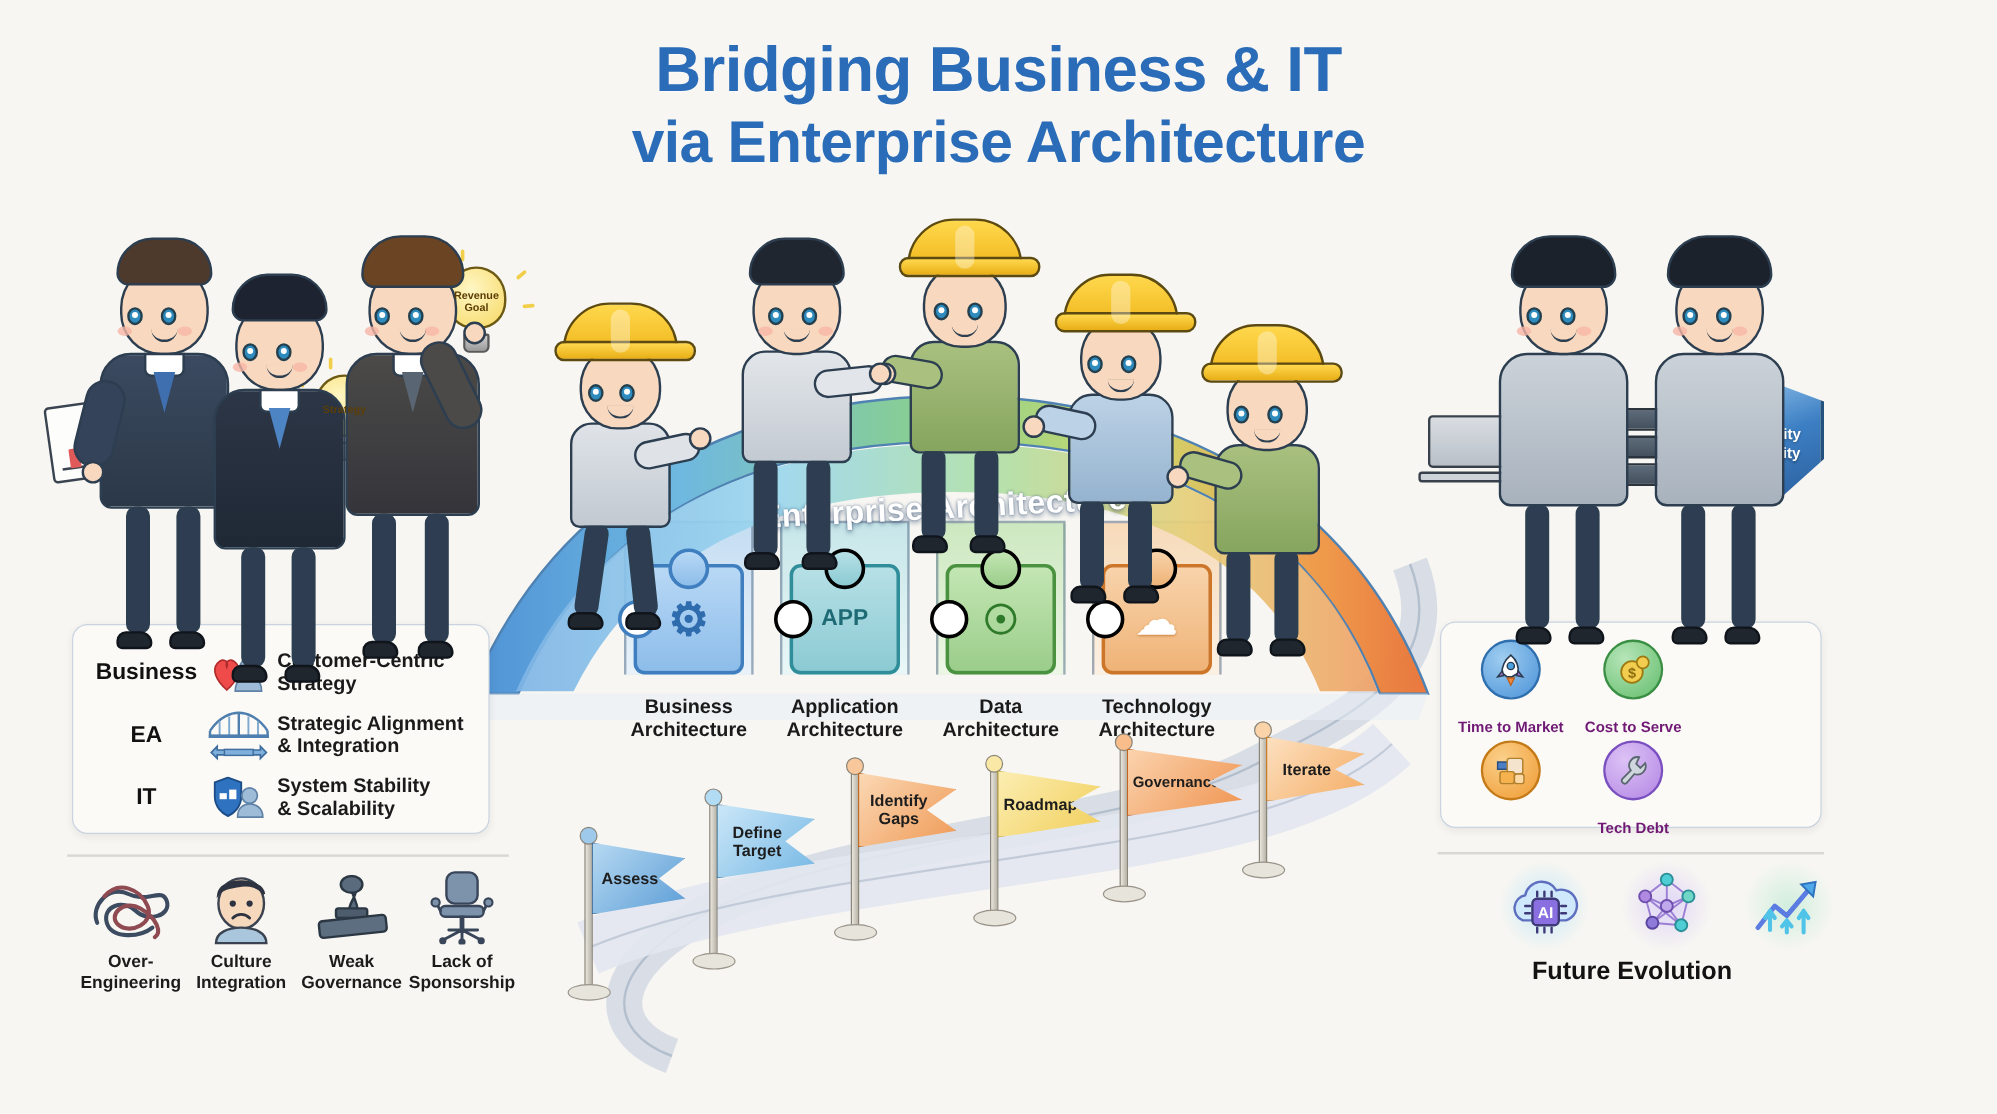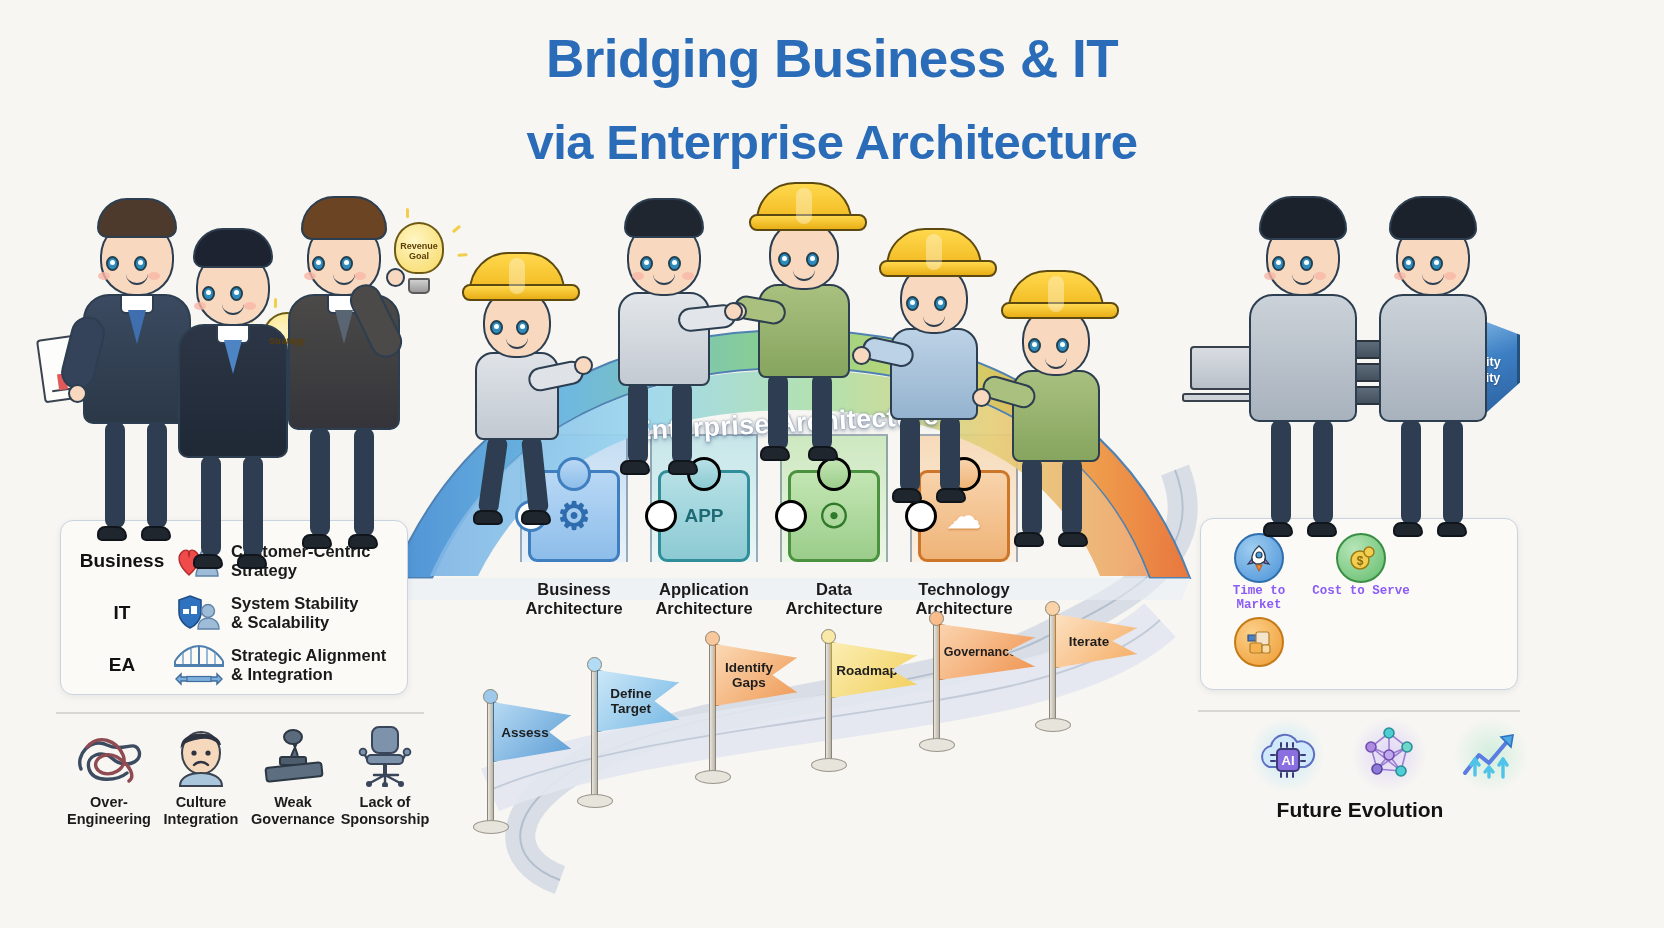--- a/index.html
+++ b/index.html
@@ -15,21 +15,21 @@
   
   .title-block {
     position: absolute; top: 28px; left: 0; width: 100%;
     text-align: center;
     color: #2b6cb8;
     font-weight: 800;
     letter-spacing: -0.5px;
     text-shadow: 0 1px 0 rgba(255,255,255,.6);
   }
   .title-l1 { font-size: 53px; line-height: 62px; }
-  .title-l2 { font-size: 49px; line-height: 58px; margin-top: 23px; }
+  .title-l2 { font-size: 49px; line-height: 58px; }
 
   
   .person { position: absolute; }
   .p-head {
     position: absolute; left: 50%; transform: translateX(-50%);
     width: 74px; height: 76px; border-radius: 48% 48% 46% 46%;
     background: #f8d9bf; border: 2.5px solid #2c3e50;
     z-index: 3;
   }
   .p-hair {
@@ -195,21 +195,21 @@
     position:absolute; left:1200px; top:518px; width:318px; height:172px;
     background:#fbfaf7; border:1.6px solid #c9d4e0; border-radius:13px;
     box-shadow: 0 2px 7px rgba(0,0,0,.07);
   }
   .kpi { position:absolute; width:104px; text-align:center; }
   .kpi-circle {
     width:50px;height:50px;border-radius:50%;margin:0 auto;
     border:2.5px solid; display:flex;align-items:center;justify-content:center;
     font-size:20px;
   }
-  .kpi-lbl { margin-top:1px; font-size:12.5px; font-weight:700; color:#8b5cf6; line-height:14px;font-family:Liberation Mono, monospace; }
+  .kpi-lbl { margin-top:16px; font-size:12.5px; font-weight:700; color:#701a75; line-height:14px; }
   .kpi-target {
     width:74px;height:74px;border-radius:50%;margin:0 auto;
     background: radial-gradient(circle at 35% 30%, #7fe3e0, #33bfc0);
     border:2.5px solid #1d9b9c;
     display:flex;flex-direction:column;align-items:center;justify-content:center;
     font-size:13px;font-weight:800;color:#0d2b2b;line-height:14px;
   }
   .kpi-target small { font-size:11px; color:#0e6e6e; font-weight:700; }
 
   
@@ -387,21 +387,21 @@
     <div class="p-arm" style="left:86px; top:86px; width:32px;height:78px;border-radius:18px; background:#4b4a48; transform:rotate(-26deg);"></div>
     <div class="p-hand" style="left:112px; top:72px;"></div>
     <div class="p-legs" style="top:232px; width:100px; height:140px;">
       <div class="p-leg" style="left:16px; top:0; height:108px; border-radius:8px;"></div>
       <div class="p-leg" style="left:60px; top:0; height:108px; border-radius:8px;"></div>
       <div class="p-shoe" style="left:8px; top:106px;"></div>
       <div class="p-shoe" style="left:54px; top:106px;"></div>
     </div>
   </div>
 
-  <div class="bulb" style="left:390px; top:222px;align-items:center;">
+  <div class="bulb" style="left:368px; top:222px;align-items:center;">
     <div class="bulb-rays">
       <div class="ray" style="left:2px;  top:14px; transform:rotate(-50deg);"></div>
       <div class="ray" style="left:28px; top:-2px;"></div>
       <div class="ray" style="right:2px; top:14px; transform:rotate(50deg);"></div>
       <div class="ray" style="left:-4px; top:40px; transform:rotate(-85deg);"></div>
       <div class="ray" style="right:-4px;top:40px; transform:rotate(85deg);"></div>
     </div>
     <div class="bulb-glass"></div>
     <div class="bulb-base"></div>
     <div class="bulb-txt">Revenue Goal</div>
@@ -613,51 +613,51 @@
           <circle cx="31" cy="12" r="7" fill="#9ebcd8" stroke="#5f82a6" stroke-width="1.4"></circle>
           <path d="M20 32 C20 23 26 20 31 20 C36 20 42 23 42 32Z" fill="#9ebcd8" stroke="#5f82a6" stroke-width="1.4"></path>
         </svg>
       </div>
       <div class="legend-val">
         <div>Customer-Centric</div>
         <div>Strategy</div>
       </div>
     </div>
     <div class="legend-row">
-      <div class="legend-key">IT</div>
-      <div class="legend-icon">
-        <svg width="46" height="36" viewBox="0 0 46 36">
-          <path d="M14 1 L25 5 V17 C25 25 19 31 14 33 C9 31 3 25 3 17 V5Z" fill="#2f72c0" stroke="#1d4e88" stroke-width="1.6"></path>
-          <rect x="7" y="14" width="6" height="5" fill="#fff"></rect>
-          <rect x="15" y="11" width="6" height="8" fill="#fff"></rect>
-          <circle cx="32" cy="16" r="6.5" fill="#9ebcd8" stroke="#5f82a6" stroke-width="1.4"></circle>
-          <path d="M22 34 C22 26 27 23 32 23 C37 23 43 26 43 34Z" fill="#9ebcd8" stroke="#5f82a6" stroke-width="1.4"></path>
-        </svg>
-      </div>
-      <div class="legend-val">
-        <div>System Stability</div>
-        <div>&amp; Scalability</div>
-      </div>
-    </div>
-    <div class="legend-row">
       <div class="legend-key">EA</div>
       <div class="legend-icon">
         <svg width="52" height="44" viewBox="0 0 52 44">
           <path d="M2 18 C10 6 20 3 26 3 C32 3 42 6 50 18" fill="none" stroke="#4f7fae" stroke-width="2"></path>
           <path d="M2 18 L2 24 M50 18 L50 24 M26 4 L26 22" stroke="#4f7fae" stroke-width="2"></path>
           <path d="M10 10 L10 22 M18 6 L18 22 M34 6 L34 22 M42 10 L42 22" stroke="#7fa8cf" stroke-width="1.6"></path>
           <rect x="1" y="21" width="50" height="3" fill="#4f7fae"></rect>
           <path d="M12 34 L4 34 L4 31 L-1 36 L4 41 L4 38 L12 38 Z" fill="#7fb0dc" stroke="#3f6e9e" stroke-width="1.4" transform="translate(4,0)"></path>
           <path d="M40 34 L48 34 L48 31 L53 36 L48 41 L48 38 L40 38 Z" fill="#7fb0dc" stroke="#3f6e9e" stroke-width="1.4" transform="translate(-4,0)"></path>
           <rect x="14" y="33.5" width="24" height="5" fill="#7fb0dc" stroke="#3f6e9e" stroke-width="1.2"></rect>
         </svg>
       </div>
       <div class="legend-val">
         <div>Strategic Alignment</div>
         <div>&amp; Integration</div>
+      </div>
+    </div>
+    <div class="legend-row">
+      <div class="legend-key">IT</div>
+      <div class="legend-icon">
+        <svg width="46" height="36" viewBox="0 0 46 36">
+          <path d="M14 1 L25 5 V17 C25 25 19 31 14 33 C9 31 3 25 3 17 V5Z" fill="#2f72c0" stroke="#1d4e88" stroke-width="1.6"></path>
+          <rect x="7" y="14" width="6" height="5" fill="#fff"></rect>
+          <rect x="15" y="11" width="6" height="8" fill="#fff"></rect>
+          <circle cx="32" cy="16" r="6.5" fill="#9ebcd8" stroke="#5f82a6" stroke-width="1.4"></circle>
+          <path d="M22 34 C22 26 27 23 32 23 C37 23 43 26 43 34Z" fill="#9ebcd8" stroke="#5f82a6" stroke-width="1.4"></path>
+        </svg>
+      </div>
+      <div class="legend-val">
+        <div>System Stability</div>
+        <div>&amp; Scalability</div>
       </div>
     </div>
   </div>
 
   <div class="divider" style="left:56px; top:712px; width:368px;"></div>
 
   <div class="pitfalls">
     <div class="pitfall" style="left:8px;">
       <div class="pitfall-ico">
         <svg width="72" height="58" viewBox="0 0 72 58">
@@ -811,20 +811,28 @@
     <div class="kpi" style="left:6px; top:98px;">
       <div class="kpi-circle" style="background:radial-gradient(circle at 35% 30%,#fbd08a,#ef9b33); border-color:#c47a16;">
         <svg width="28" height="28" viewBox="0 0 28 28">
           <path d="M3 7 h7 a3 3 0 1 1 0 6 h-7 z" fill="#4b7fc4" stroke="#2c4f80" stroke-width="1.2"></path>
           <rect x="11" y="4" width="13" height="13" rx="2" fill="#f4e4cd" stroke="#b07f2c" stroke-width="1.2"></rect>
           <rect x="5" y="15" width="12" height="10" rx="2" fill="#f6b24e" stroke="#b07f2c" stroke-width="1.2"></rect>
           <rect x="17" y="17" width="8" height="8" rx="2" fill="#fbd9a4" stroke="#b07f2c" stroke-width="1.2"></rect>
         </svg>
       </div>
     </div>
+    <div class="kpi" style="left:108px; top:98px;">
+      <div class="kpi-circle" style="background:radial-gradient(circle at 35% 30%,#dcc2f5,#b386e4); border-color:#7a4fc0;">
+        <svg width="28" height="28" viewBox="0 0 28 28">
+          <path d="M19 3 a7 7 0 0 0 -7 11 L5 21 a2.5 2.5 0 0 0 3.5 3.5 L15 17 a7 7 0 0 0 9 -9 l-4 4 l-3.5 -3.5 z" fill="#cfd6dd" stroke="#5a6670" stroke-width="1.5"></path>
+        </svg>
+      </div>
+      <div class="kpi-lbl">Tech Debt</div>
+    </div>
   </div>
 
   <div class="divider" style="left:1198px; top:710px; width:322px;"></div>
 
   <div class="future">
     <div class="future-icons">
       <div class="fut-ico" style="background:radial-gradient(circle at 50% 50%, rgba(160,220,250,.55), rgba(255,255,255,0) 70%);">
         <svg width="64" height="60" viewBox="0 0 64 60">
           <path d="M14 42 a11 11 0 0 1 2 -21 a14 14 0 0 1 26 -4 a10 10 0 0 1 8 25 Z" fill="#cfe8fb" stroke="#5f6fc0" stroke-width="2"></path>
           <rect x="22" y="24" width="22" height="22" rx="4" fill="#8a6fe0" stroke="#3e3a78" stroke-width="2"></rect>

